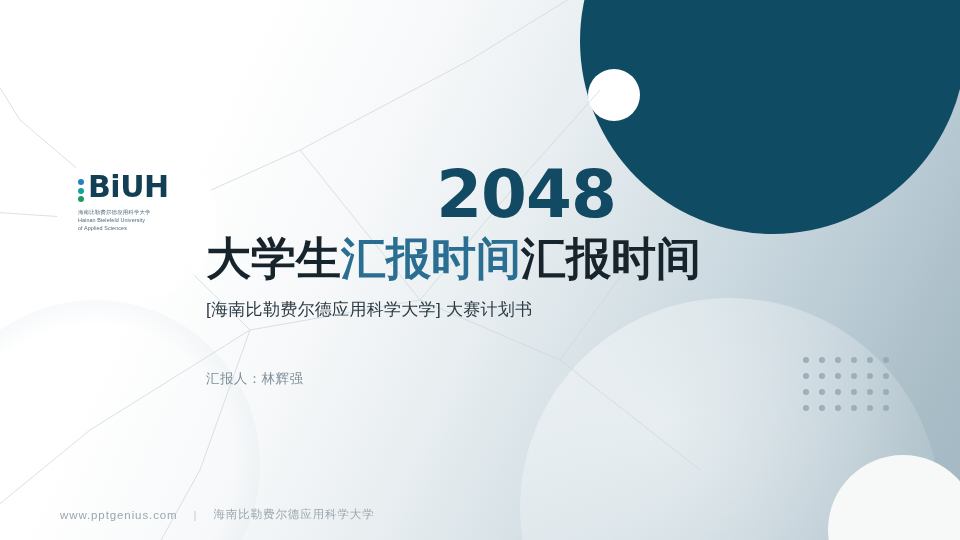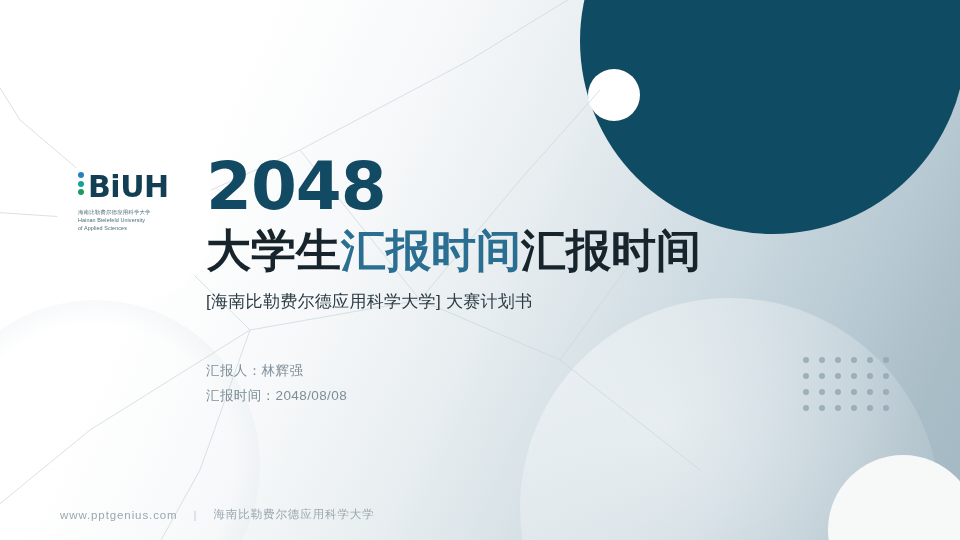--- a/index.html
+++ b/index.html
@@ -119,21 +119,21 @@
   
   .logo {
     position: absolute;
     left: 78px;
     top: 172px;
     width: 120px;
     text-align: left;
   }
   .logo-mark {
     display: flex;
-    align-items: flex-start;
+    align-items: flex-end;
     gap: 4px;
   }
   .logo-dots {
     display: flex;
     flex-direction: column;
     gap: 2.5px;
   }
   .logo-dots i {
     display: block;
     width: 6px;
@@ -175,21 +175,22 @@
     width: 640px;
   }
 
   .year {
     font-family: "DejaVu Sans", sans-serif;
     font-size: 66px;
     font-weight: 700;
     color: #134a63;
     line-height: 1;
     letter-spacing: -1px;
-    margin: 4px 0 6px 0;
+    margin: 12px 0 6px 0;
+    text-align: center;
   }
 
   .headline {
     font-size: 45px;
     font-weight: 700;
     line-height: 1.12;
     margin: 0;
     color: #17242c;
     letter-spacing: 0px;
     white-space: nowrap;
@@ -296,21 +297,20 @@
 
   <div class="content">
     <div class="year">2048</div>
 
     <h1 class="headline"><span>大学生</span><span class="accent">汇报时间</span><span>汇报时间</span></h1>
 
     <div class="subtitle">[海南比勒费尔德应用科学大学] 大赛计划书</div>
 
     <div class="meta">
       <div>汇报人：林辉强</div>
-      <div>汇报时间：2048/08/08</div>
     </div>
   </div>
 
   <div class="footer">
     <span>www.pptgenius.com</span>
     <span class="sep">|</span>
     <span>海南比勒费尔德应用科学大学</span>
   </div>
 
 </div>

